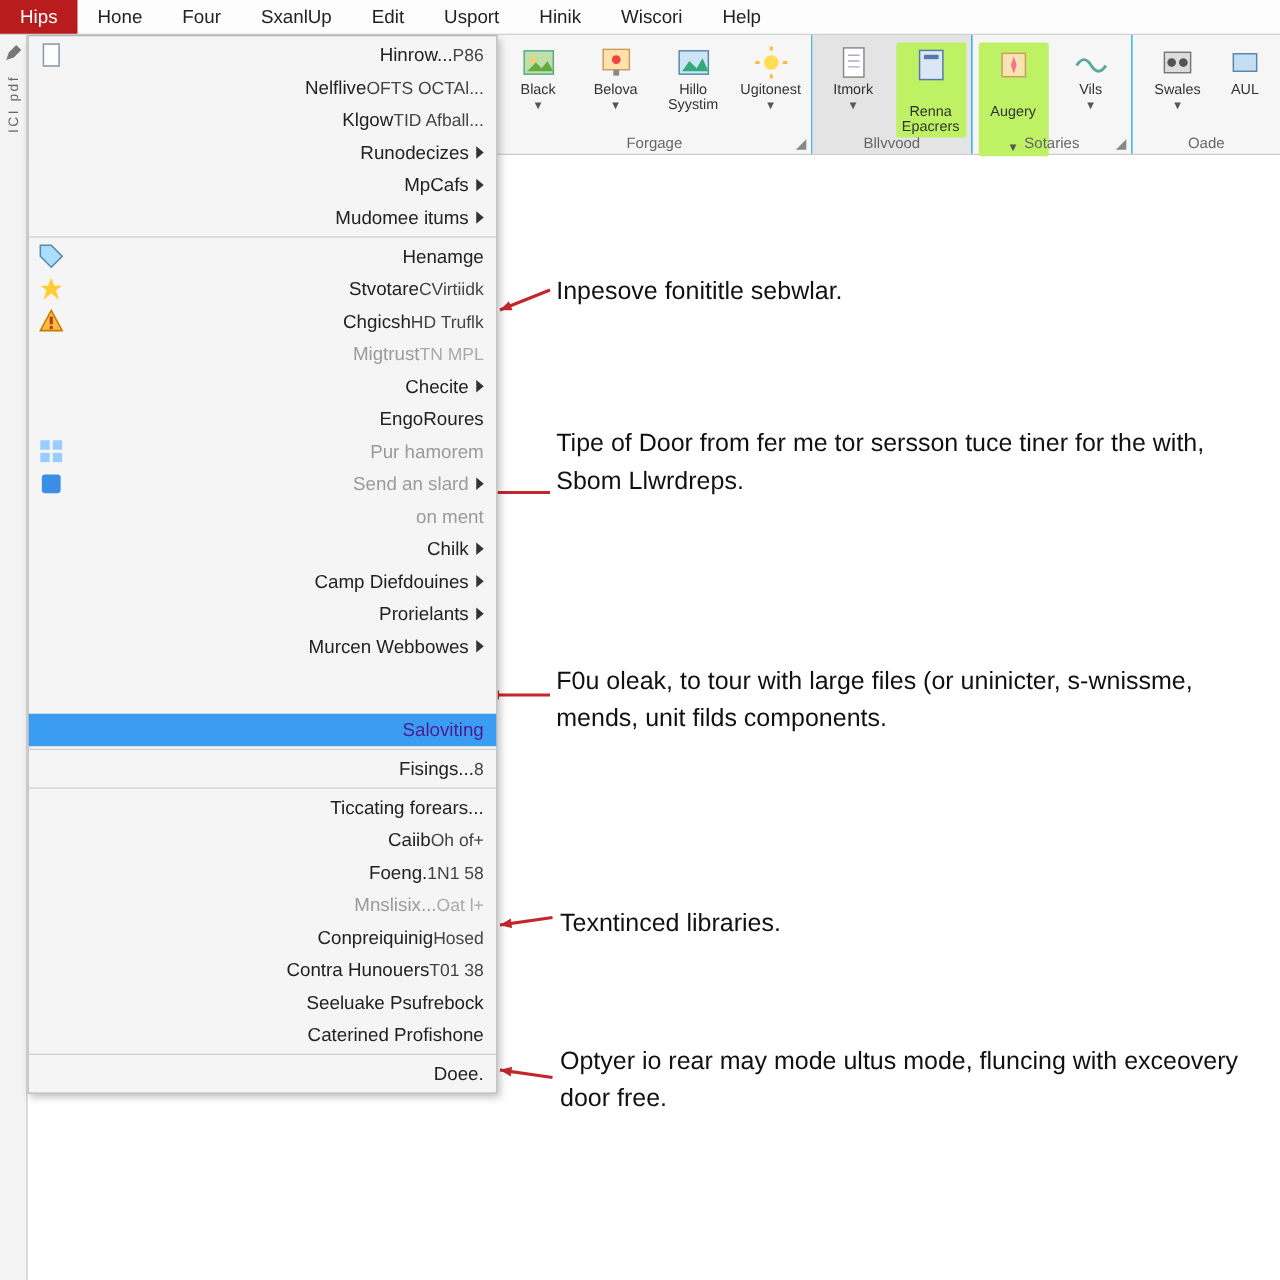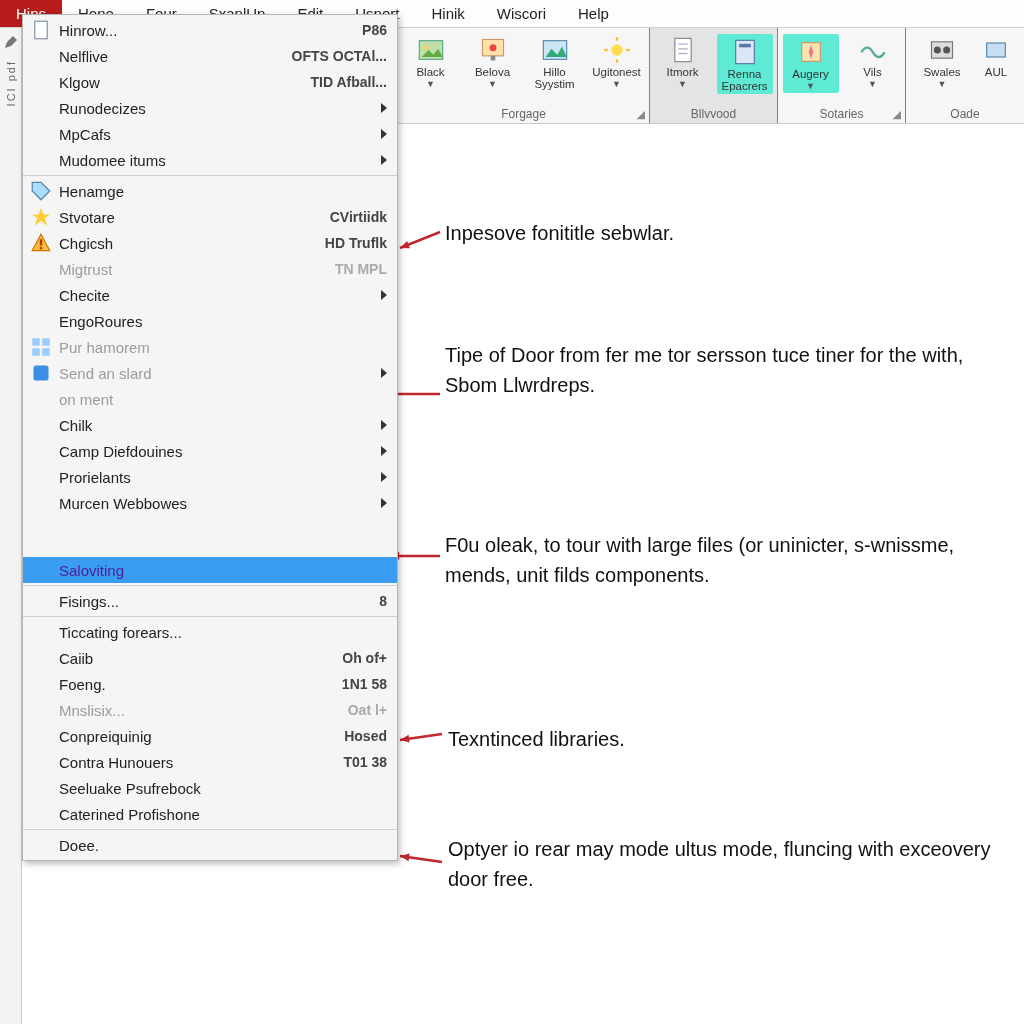--- a/index.html
+++ b/index.html
@@ -48,54 +48,55 @@
 }
 .rgroup .items { display: flex; gap: 6px; padding-top: 4px; height:70px; align-items:flex-start; }
 .ritem { display:flex; flex-direction:column; align-items:center; gap:0; width:56px; }
 .ricon { width:32px; height:32px; display:flex; align-items:center; justify-content:center; }
 .ricon svg{width:28px;height:28px;}
 .rlabel { font-size:11.5px; text-align:center; line-height:12px; color:#333; }
 .rlabel.two { }
 .rdrop { font-size:9px; color:#555;margin-top:1px;}
 .rgroup .caption { font-size:12px; color:#666; position:absolute; bottom:2px; left:0; right:0; text-align:center; }
 .rgroup.sel { background:#e4e4e4; }
-.ritem.pressed { background:#5eead4; border-radius:2px; padding:2px; }
+.ritem.pressed { background:#bef264; border-radius:2px; padding:2px;gap:16px; }
 .dlg { font-size:11px; color:#888; position:absolute; right:4px; bottom:2px; }
 
 .leftstrip {
   position:absolute; left:0; top:28px; bottom:0; width:22px;
   border-right:1px solid #ccc; background:#f3f3f3;
   display:flex; flex-direction:column; gap:6px; padding-top:6px; align-items:center;
 }
 .leftstrip .lico{width:16px;height:16px;}
 .leftstrip .vtext{ writing-mode:vertical-rl; transform:rotate(180deg); font-size:11px; color:#666; margin-top:4px; letter-spacing:2px;}
 
 .dropdown {
   position:absolute;
-  left:22px; top:14px;
+  left:22px; top:28px;
   width:376px;
   background:#f5f5f5;
   border:1px solid #b5b5b5;
   box-shadow:2px 3px 6px rgba(0,0,0,.25);
   z-index:10;
   padding:2px 0;
+  text-align:right;
 }
 .dropdown .row{
   display:flex; align-items:center;
   padding:2px 10px 2px 8px;
   font-size:15px;
   height:26px;
   cursor:default;
   position:relative;
 }
 .dropdown .row.highlight{ background:#3a9df2; color:#4c1d95;margin-top:41px; }
 .dropdown .row.disabled{ color:#9b9b9b; }
 .dropdown .row .dicon{ width:20px; height:20px; margin-right:8px; display:flex;align-items:center;justify-content:center; flex:none;}
 .dropdown .row .dlabel{ flex:1; }
-.dropdown .row .dshort{ color:#444; font-size:14px;font-weight:bold; }
+.dropdown .row .dshort{ color:#444; font-size:14px; }
 .dropdown .row.disabled .dshort{color:#aaa;}
 .dropdown .row .subarrow{ width:0;height:0;border-top:5px solid transparent;border-bottom:5px solid transparent;border-left:6px solid #333; margin-left:6px;}
 .dropdown hr{ border:none; border-top:1px solid #cfcfcf; margin:2px 0; }
 
 .annots{ position:absolute; left:0; top:0;}
 .ann-text{ position:absolute; font-size:20px; color:#111; line-height:30px; }
 .arrow{ position:absolute; pointer-events:none; }
 .arrow svg{overflow:visible;}
 </style>
 </head>

